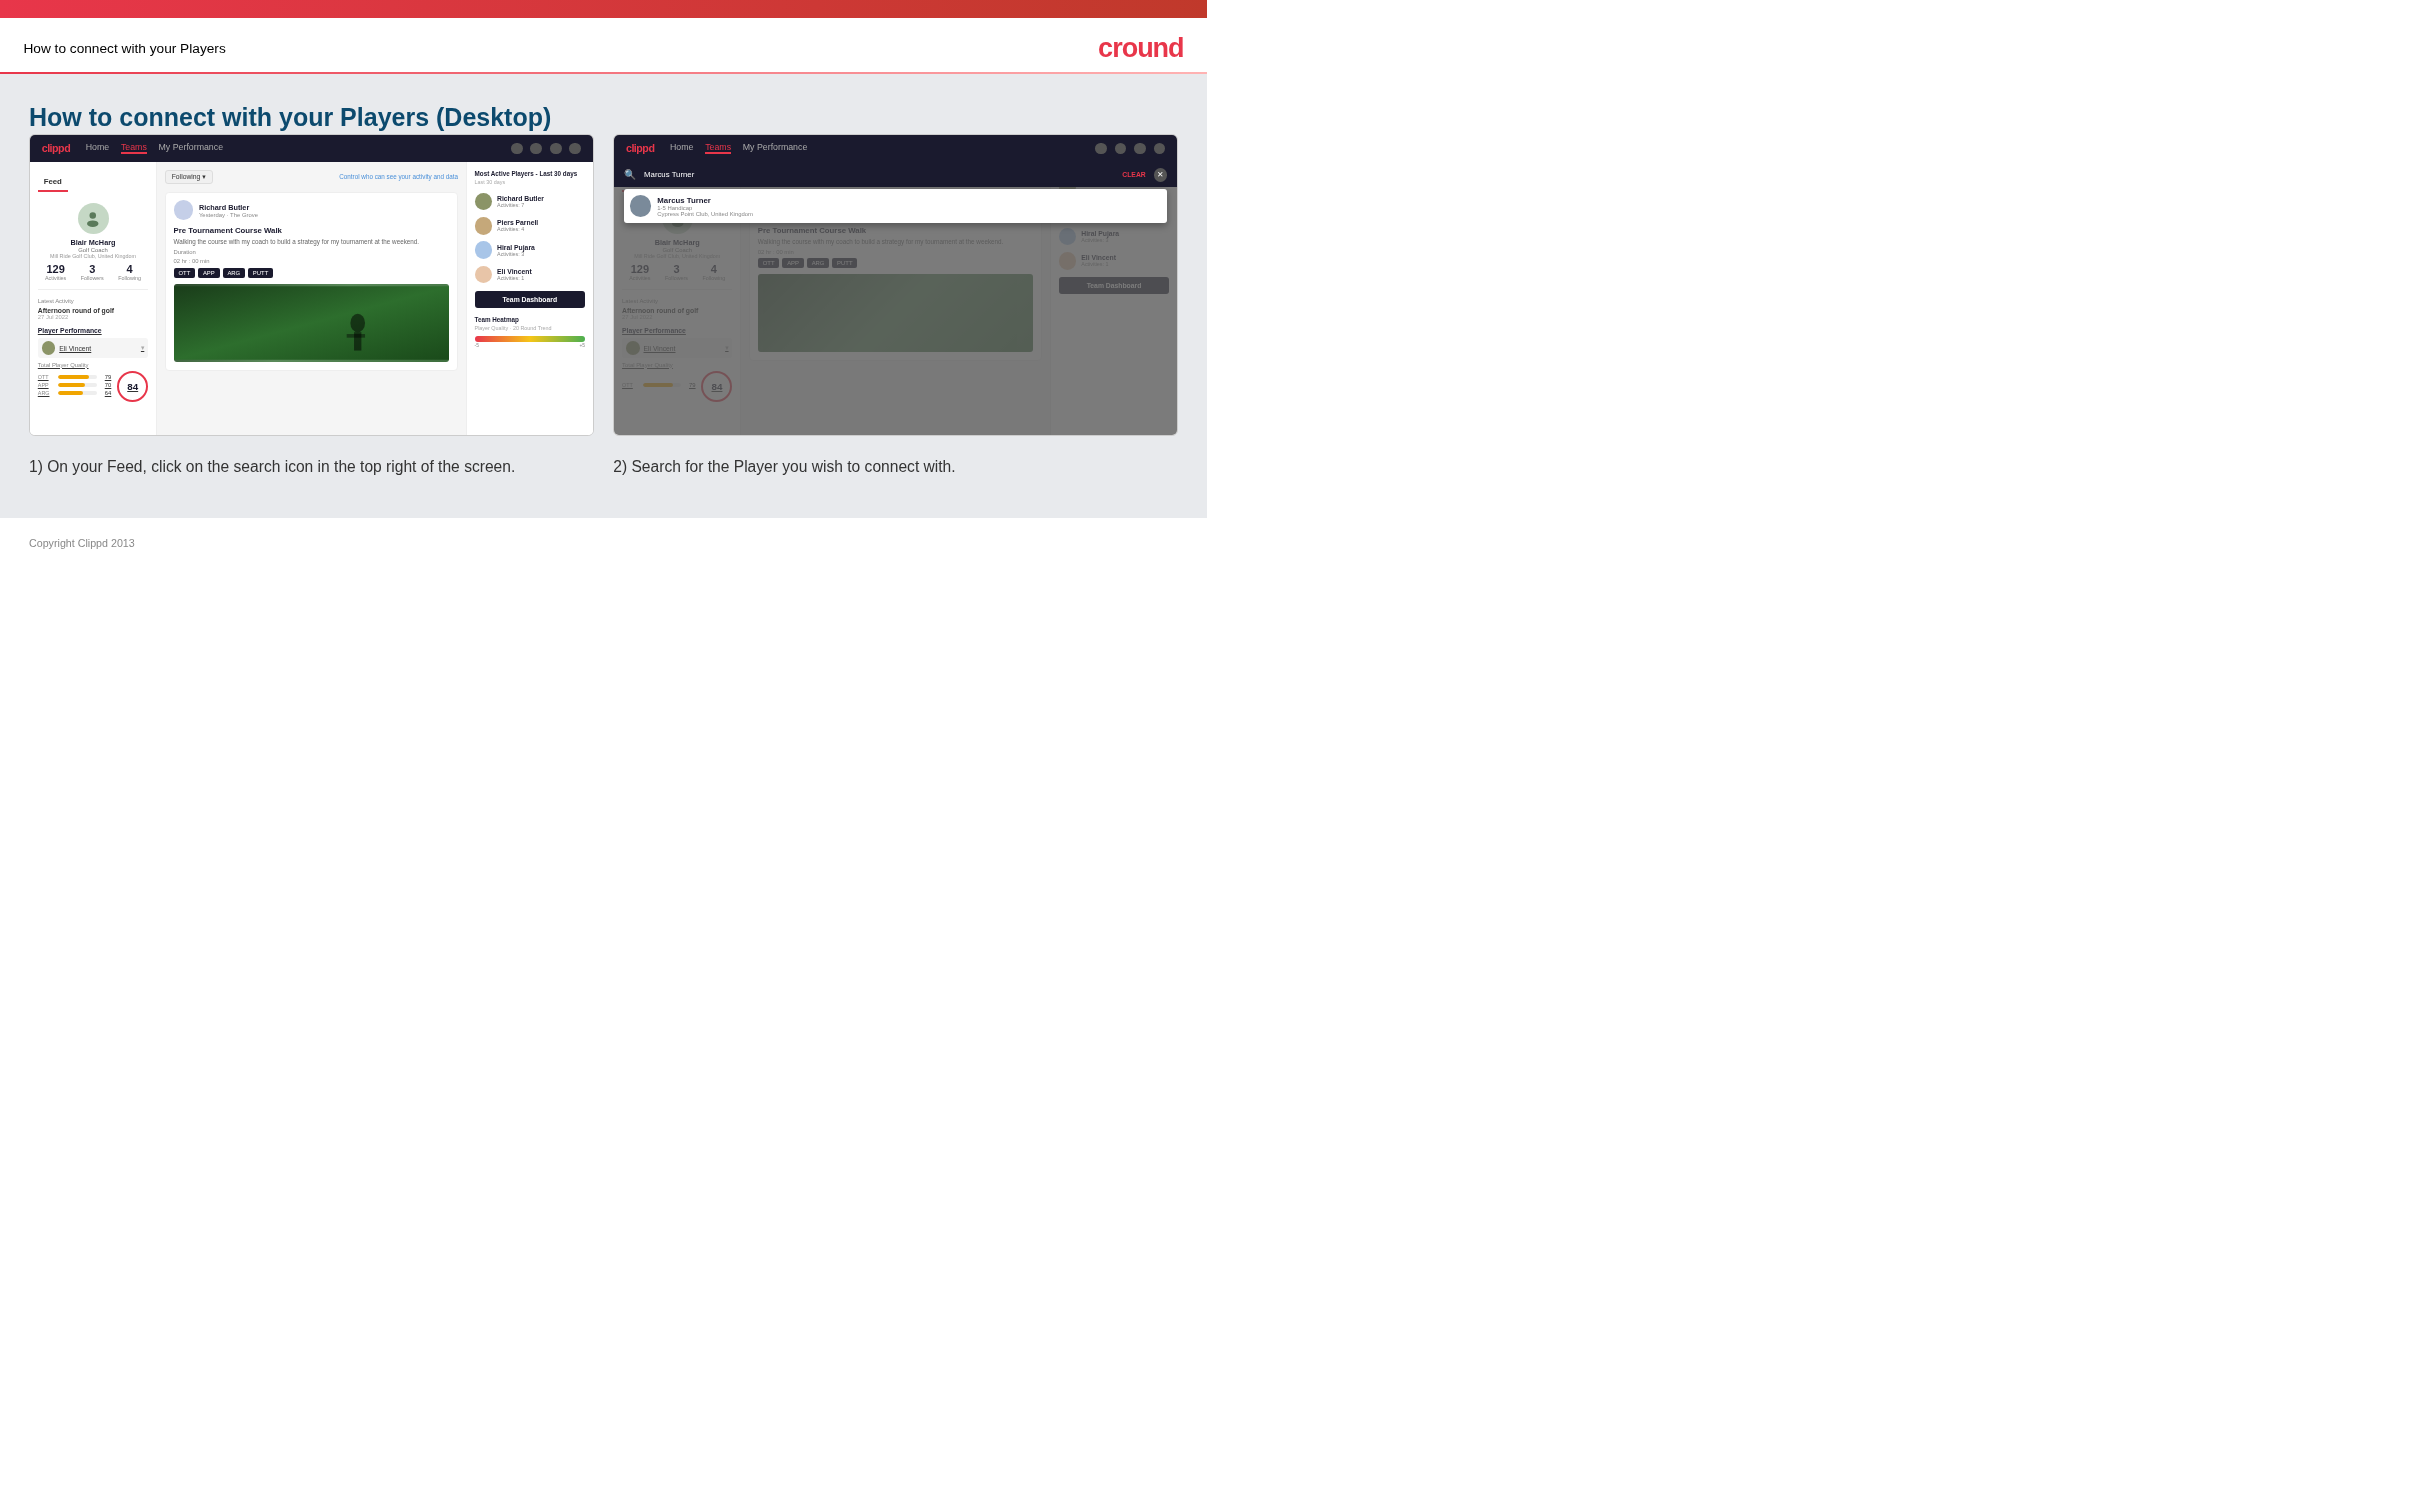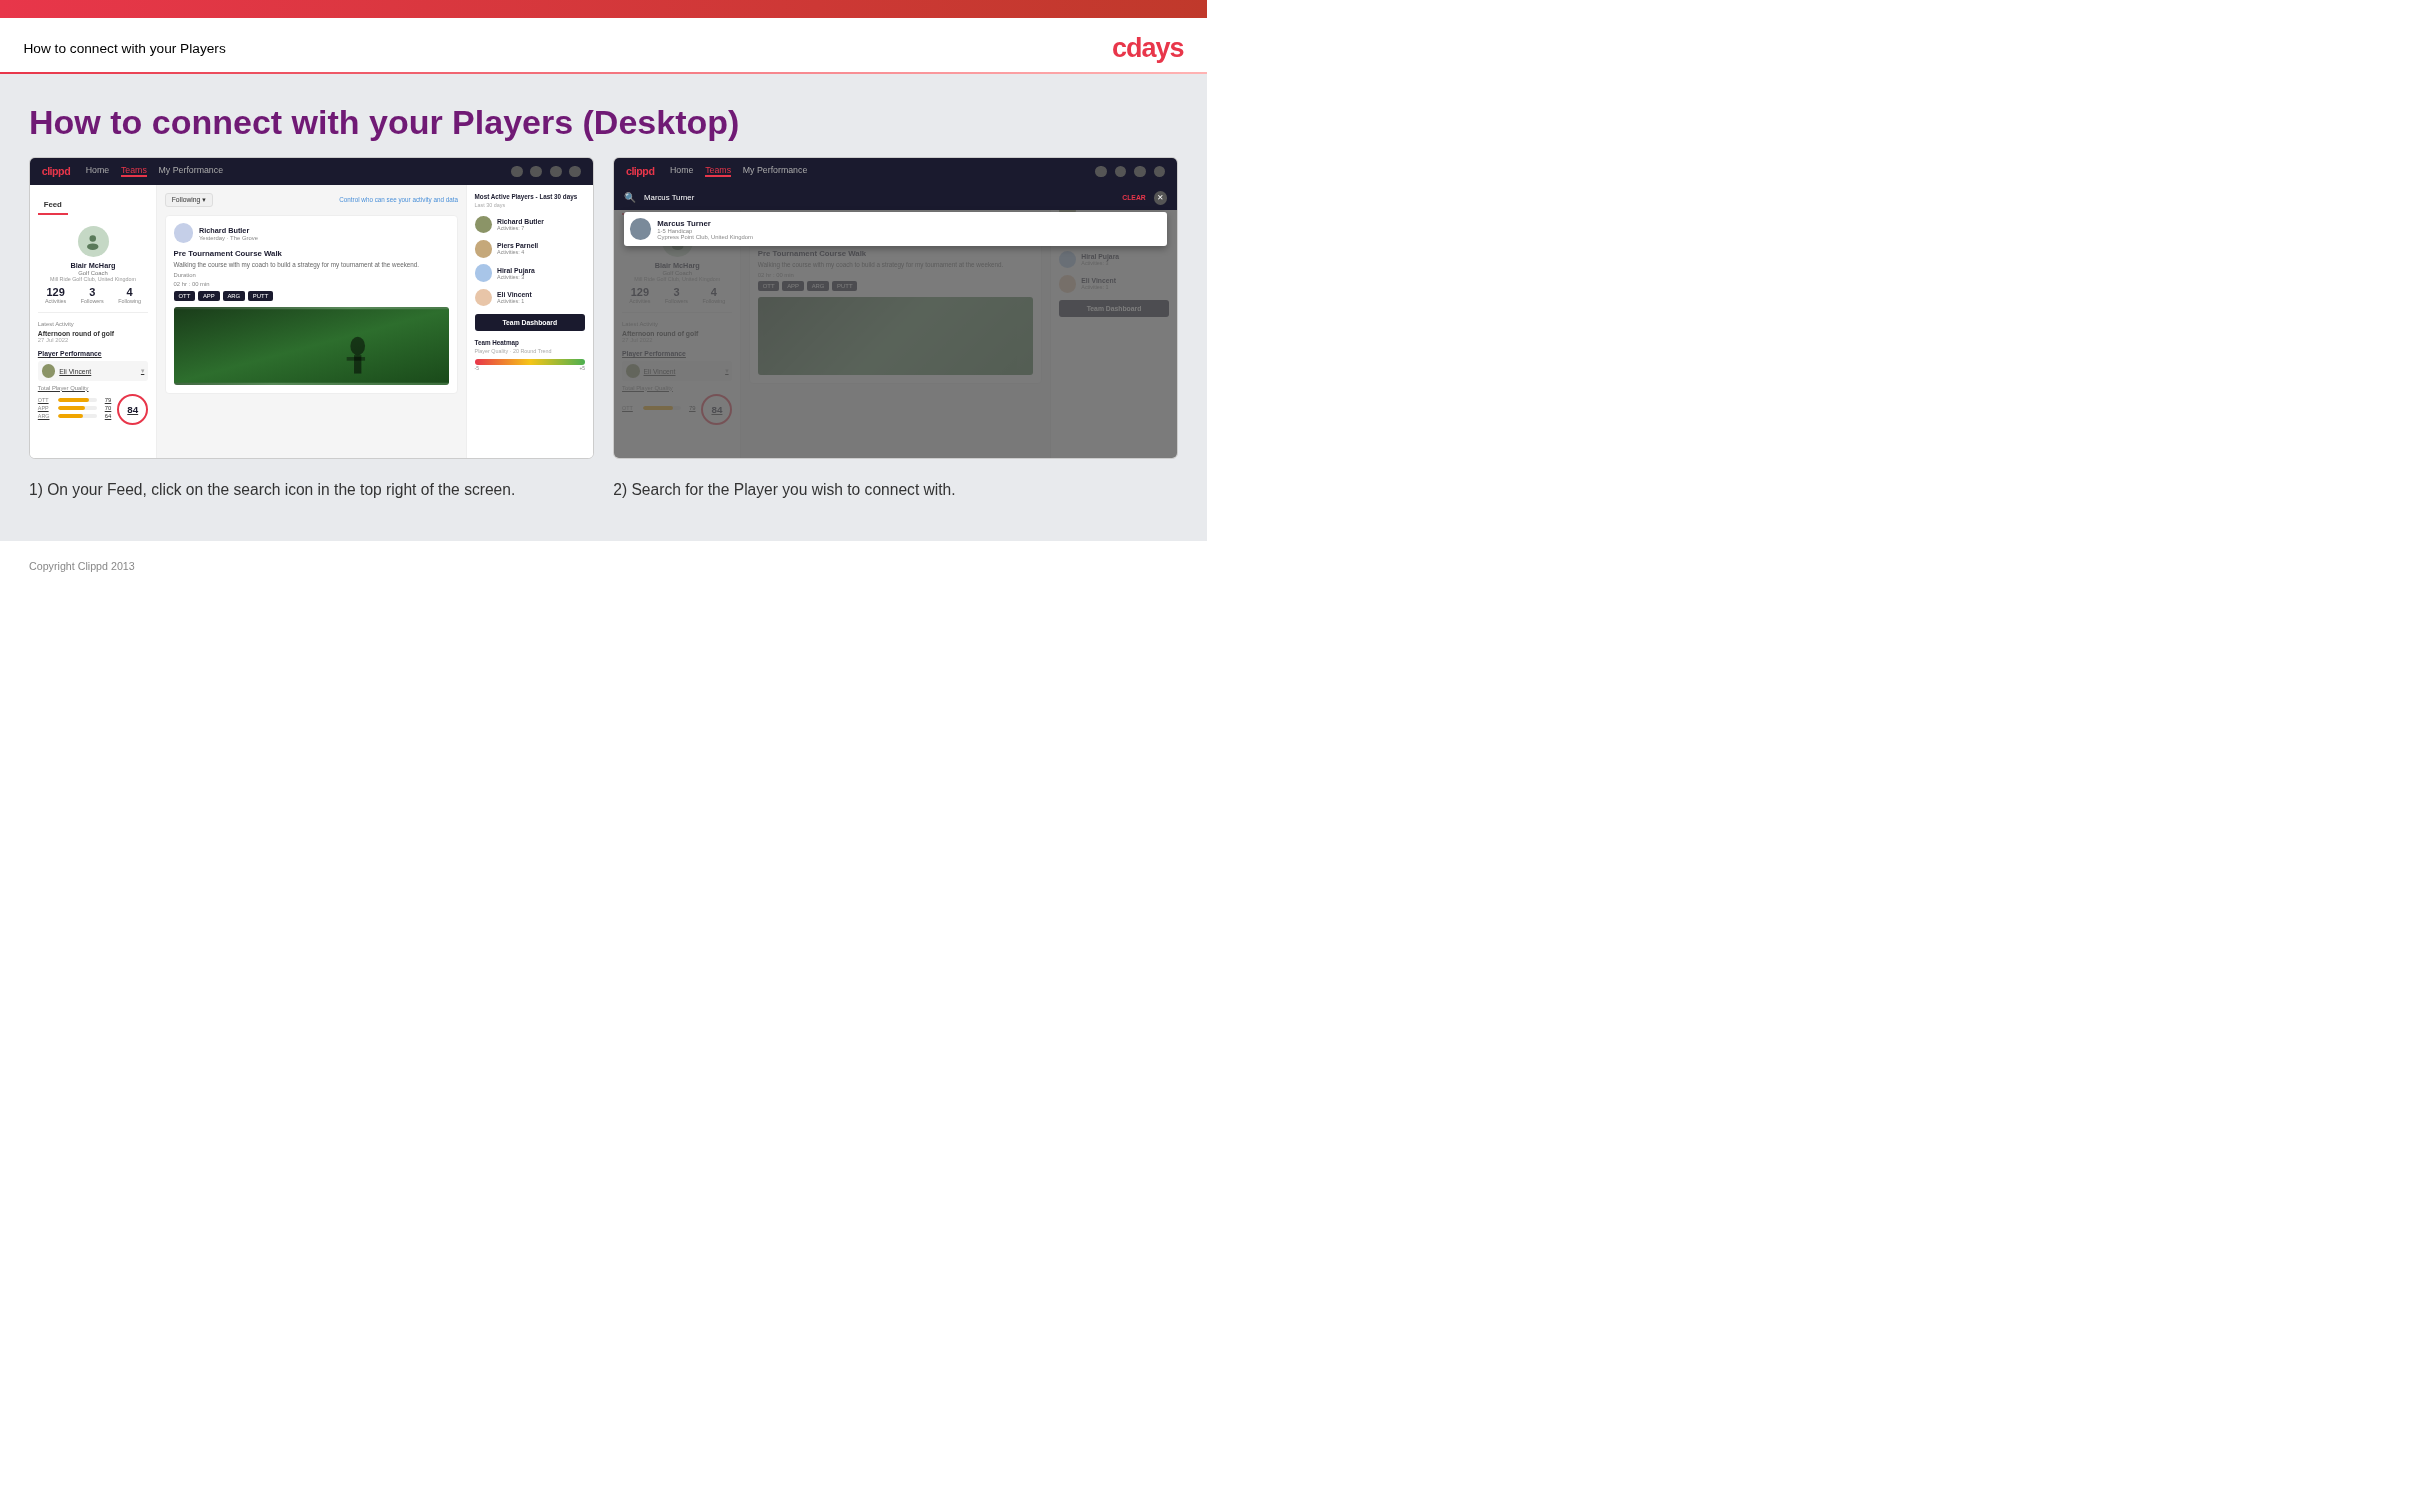--- a/index.html
+++ b/index.html
@@ -47,24 +47,24 @@
     }
 
     
     .main-content {
       background: #e8eaed;
       margin: 0;
       padding: 29px 29px 39px;
     }
 
     .page-heading {
-      font-size: 34px;
-      font-weight: 700;
-      color: #701a75;
-      margin-bottom: 15px;
+      font-size: 25px;
+      font-weight: 700;
+      color: #0c4a6e;
+      margin-bottom: 2px;
     }
     .page-subheading {
       font-size: 15.6px;
       color: #555;
       margin-bottom: 27px;
     }
 
     
     .screenshots-row {
       display: flex;
@@ -575,21 +575,21 @@
     }
   </style>
 </head>
 <body>
 
 <div class="top-bar"></div>
 
 <div class="header">
   <span class="header-title">How to connect with your Players</span>
   <div class="logo">
-    <span>c</span><span style="color:#e8364a">days</span>
+    <span>c</span><span style="color:#e8364a">round</span>
   </div>
 </div>
 
 <div class="header-divider"></div>
 
 <div class="main-content">
 
   <div class="page-heading">How to connect with your Players (Desktop)</div>
 
   <div class="screenshots-row">

